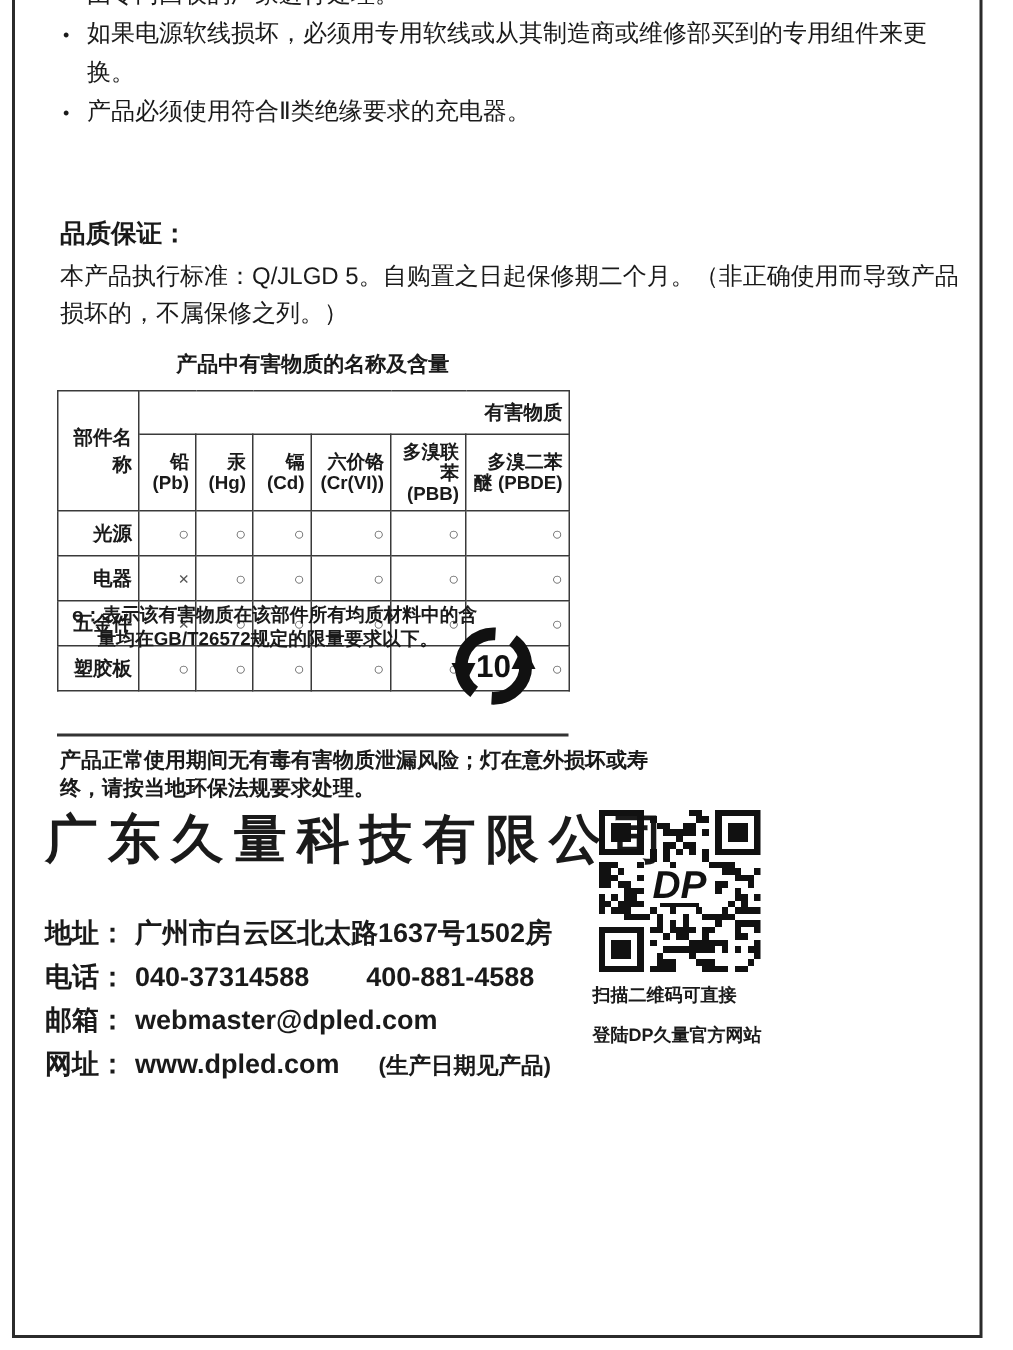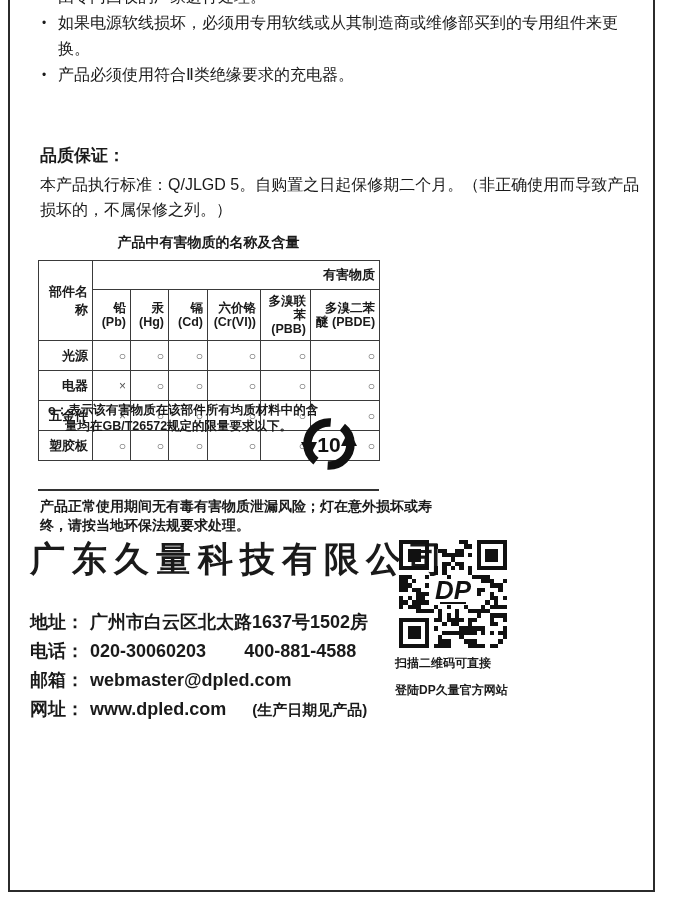--- a/index.html
+++ b/index.html
@@ -154,21 +154,21 @@
   <div id="rule1"></div>
 
   <div id="disposal">产品正常使用期间无有毒有害物质泄漏风险；灯在意外损坏或寿终，请按当地环保法规要求处理。</div>
 
   <div id="company-name">广东久量科技有限公司</div>
   <div id="company-info">
     <div class="info-line">
       <span class="label">地址：</span><span>广州市白云区北太路1637号1502房</span>
     </div>
     <div class="info-line">
-      <span class="label">电话：</span><span>020-30060203</span><span class="phone2">400-881-4588</span>
+      <span class="label">电话：</span><span>040-37314588</span><span class="phone2">400-881-4588</span>
     </div>
     <div class="info-line">
       <span class="label">邮箱：</span><span>webmaster@dpled.com</span>
     </div>
     <div class="info-line">
       <span class="label">网址：</span><span>www.dpled.com</span><span class="web-note">(生产日期见产品)</span>
     </div>
   </div>
 
   <div id="qr-block">

